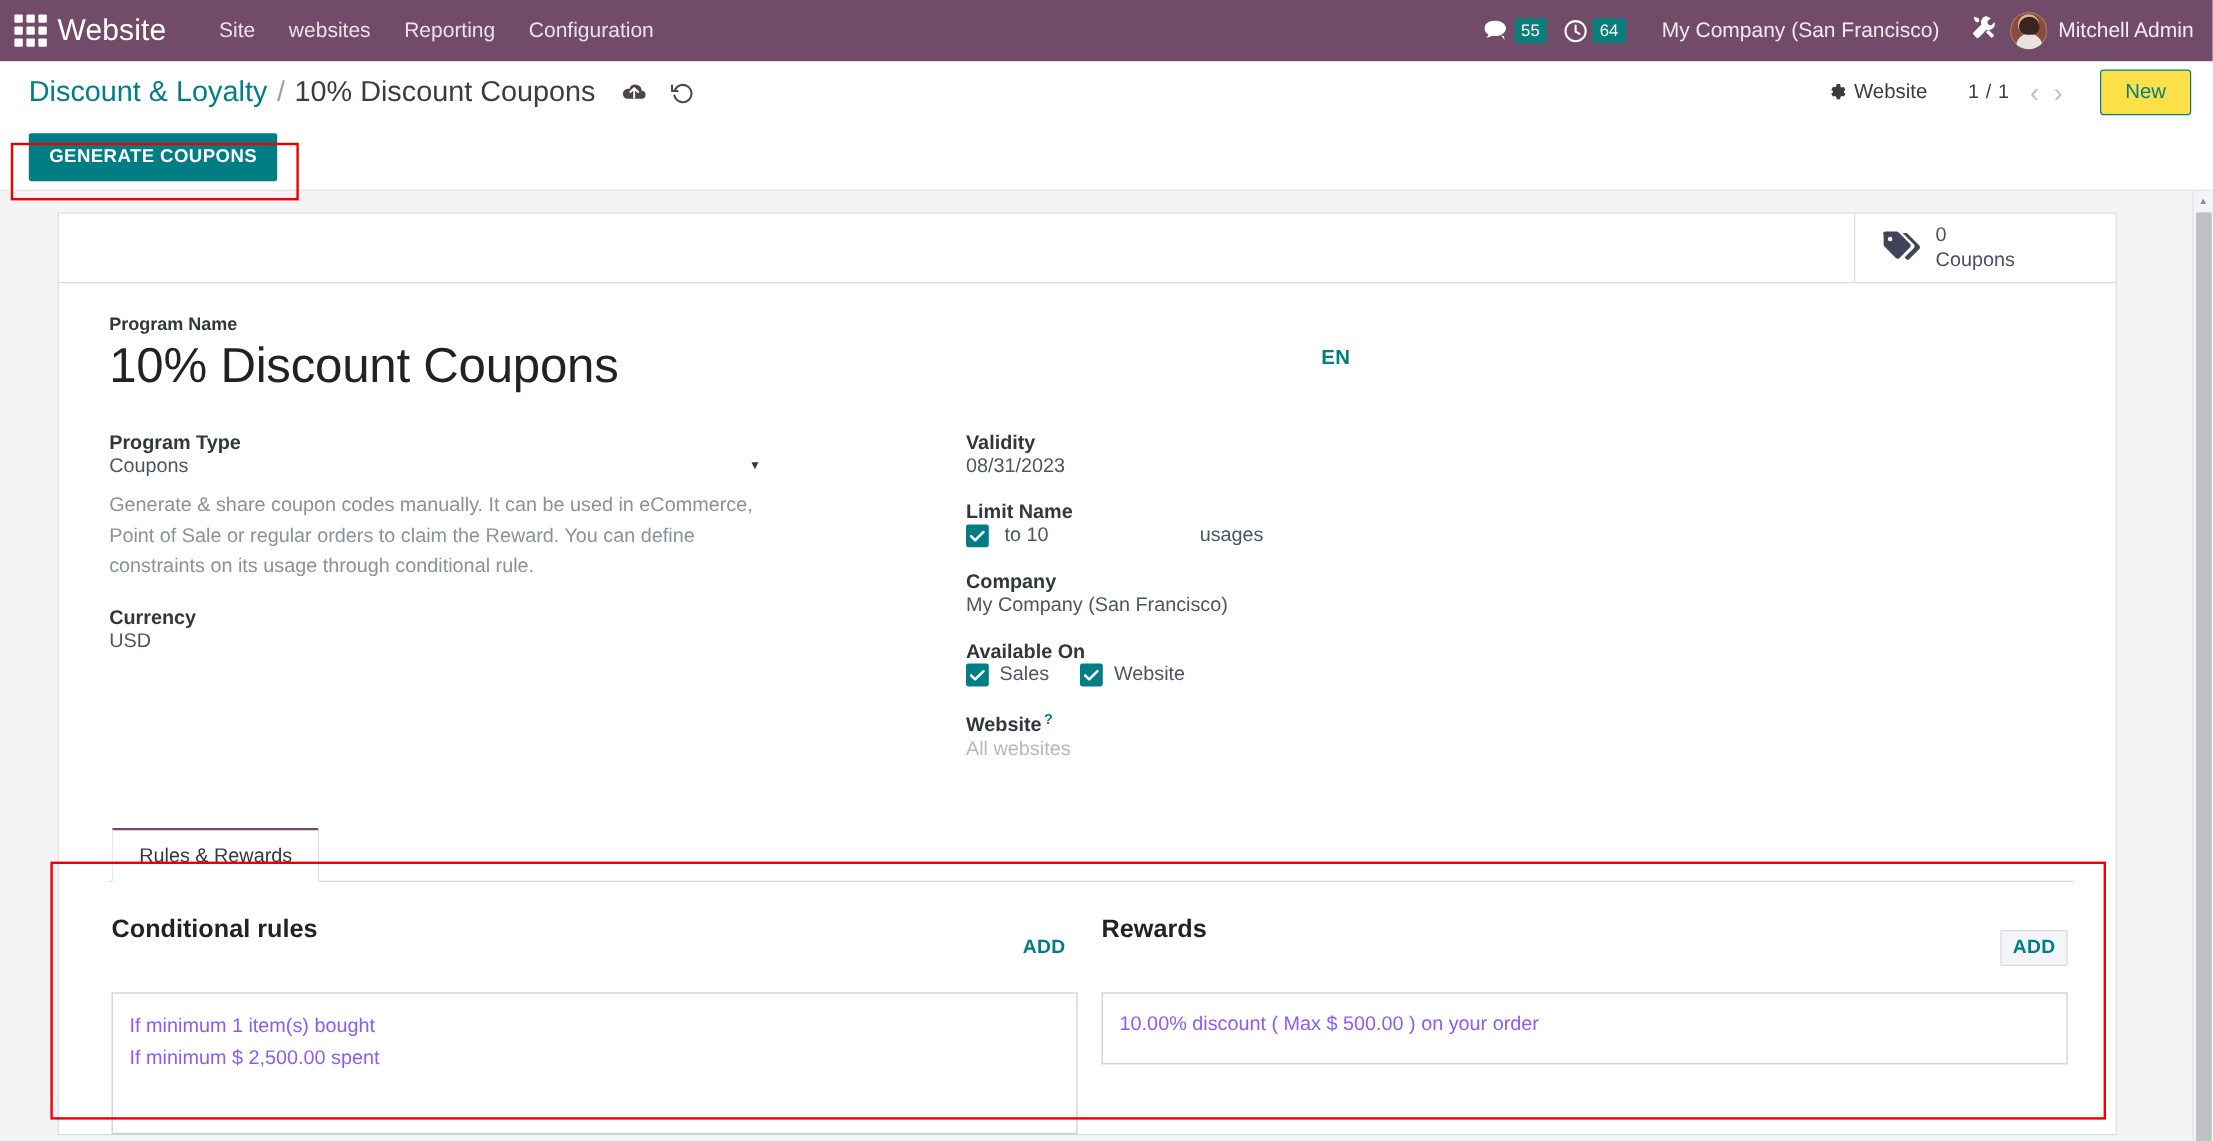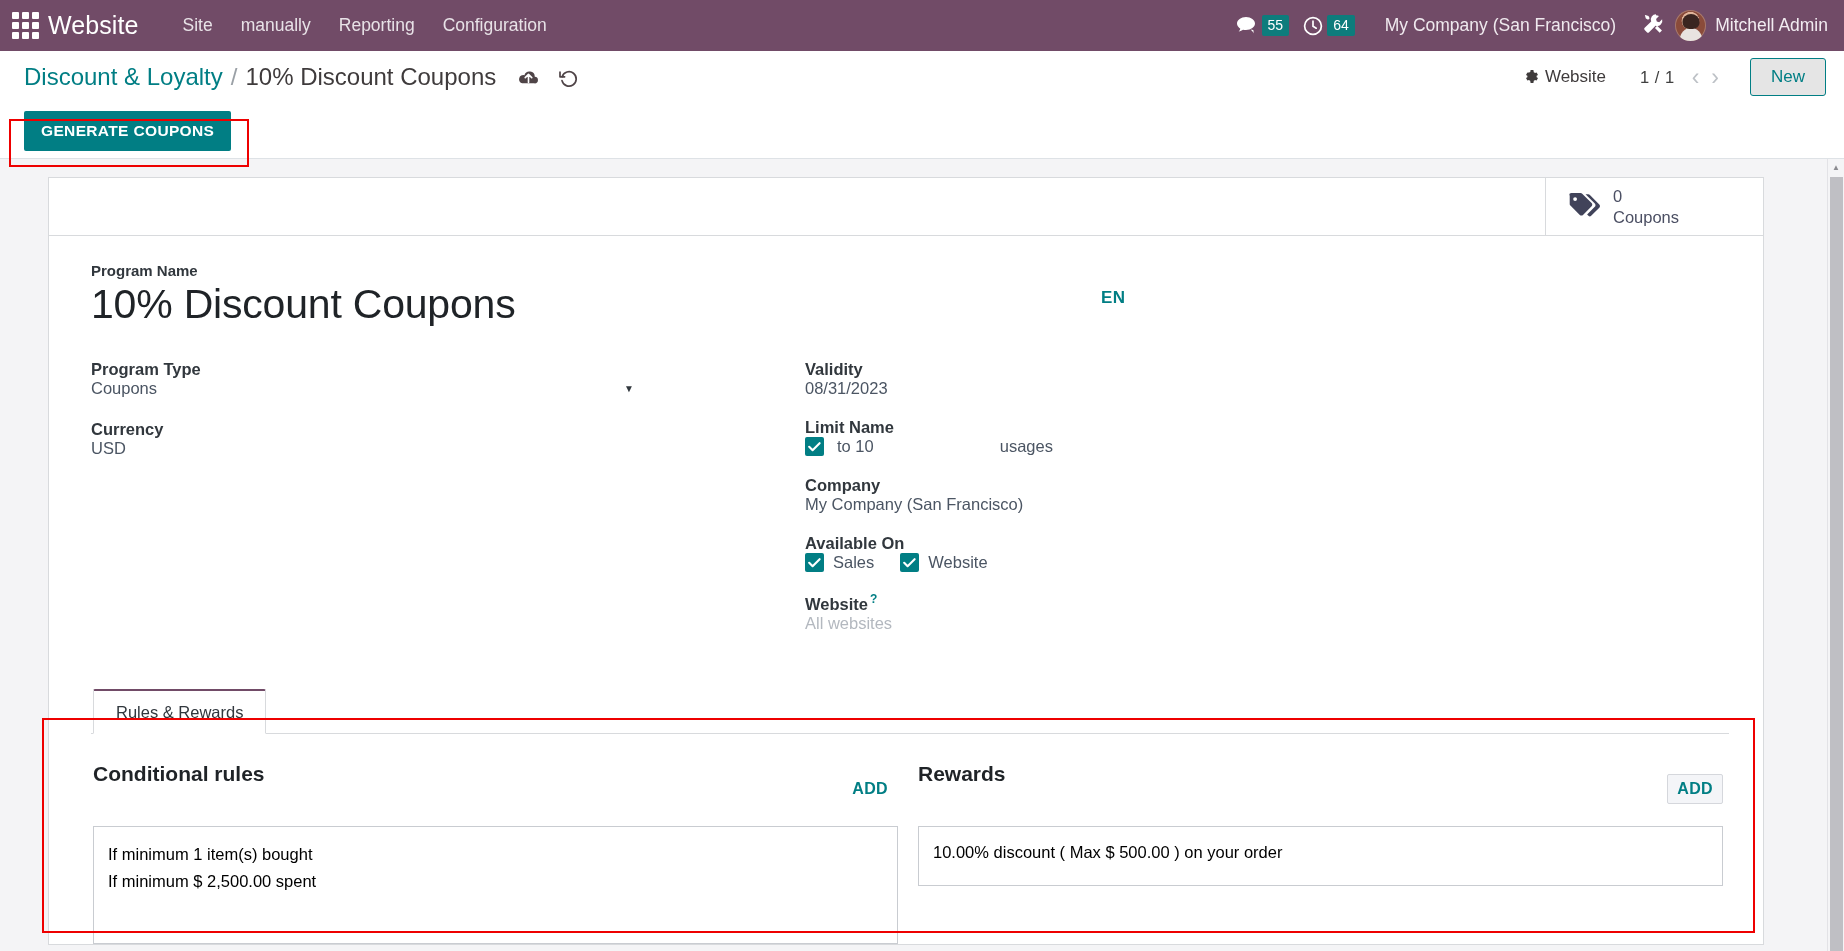--- a/index.html
+++ b/index.html
@@ -109,21 +109,21 @@
   .action-btn {
     display: flex; align-items: center; gap: 7px;
     font-size: 17px; color: #3f3b3c; cursor: pointer; padding: 4px 10px;
   }
   .pager { font-size: 16.5px; color: #404040; margin: 0 12px 0 24px; white-space: nowrap; letter-spacing:.5px;}
   .pager-arrows { display: flex; gap: 2px; margin-right: 26px;}
   .pager-arrow { font-size: 23px; color: #bdc1c6; cursor: pointer; line-height: 1; padding: 0 5px;}
   .new-btn {
     border: 1px solid #017e84;
     color: #017e84;
-    background: #e5e5e5;
+    background: #fde047;
     font-size: 17px;
     padding: 8px 20px;
     border-radius: 3px;
     cursor: pointer;
     font-family: inherit;
   }
 
   .cp-row-buttons {
     height: 55px;
     display: flex;
@@ -273,21 +273,21 @@
     background: #f4f5f8;
     border: 1px solid #d5d7dc;
   }
   .list-box {
     border: 1px solid #c9ccd1;
     min-height: 118px;
     padding: 14px 0 10px;
     background: #ffffff;
   }
   .list-row {
-    font-size: 16.5px; color: #000000;
+    font-size: 16.5px; color: #8b5cf6;
     padding: 4px 14px;
     cursor: pointer;
   }
   .list-box.rewards { min-height: 60px; padding: 12px 0; }
 
   
   .scrollbar {
     position: absolute; right: 0; top: 0; width: 17px; height: 100%;
     background: #f4f4f6; border-left: 1px solid #e2e2e6;
   }
@@ -311,21 +311,21 @@
       <i></i>
       <i></i>
       <i></i>
       <i></i>
       <i></i>
       <i></i>
   </div>
   <div class="brand">Website</div>
 
   <div class="nav-item">Site</div>
-  <div class="nav-item">manually</div>
+  <div class="nav-item">websites</div>
   <div class="nav-item">Reporting</div>
   <div class="nav-item">Configuration</div>
 
   <div class="nav-spacer"></div>
 
   <div class="sys-group">
     <span class="sys-icon">
       <svg width="21" height="17" viewBox="0 0 21 17">
           <path d="M9 0C4 0 0 3 0 6.6c0 2 1.3 3.9 3.3 5.1-.2.9-.8 2-1.6 2.8 1.6-.2 3.3-1 4.3-1.8.9.3 2 .4 3 .4 5 0 9-3 9-6.5S14 0 9 0z" fill="#ffffff"></path>
           <path d="M13.5 12.5c1.5 1.2 2.8 2.6 3.3 3.9-.4-2-.1-2.6-.6-3.4l-2.7-.5z" fill="#ffffff"></path>
@@ -438,20 +438,21 @@
         <div class="two-col">
 
           <div class="col-left">
             <div class="frow">
               <div class="frow-label">Program Type</div>
               <div class="frow-value">
                 <div class="select-field">
                   <span>Coupons</span>
                   <span class="caret">▼</span>
                 </div>
+                <div class="helptext">Generate &amp; share coupon codes manually. It can be used in eCommerce, Point of Sale or regular orders to claim the Reward. You can define constraints on its usage through conditional rule.</div>
               </div>
             </div>
 
             <div class="frow" style="margin-top:12px;">
               <div class="frow-label">Currency</div>
               <div class="frow-value">USD</div>
             </div>
           </div>
 
           <div class="col-right">

